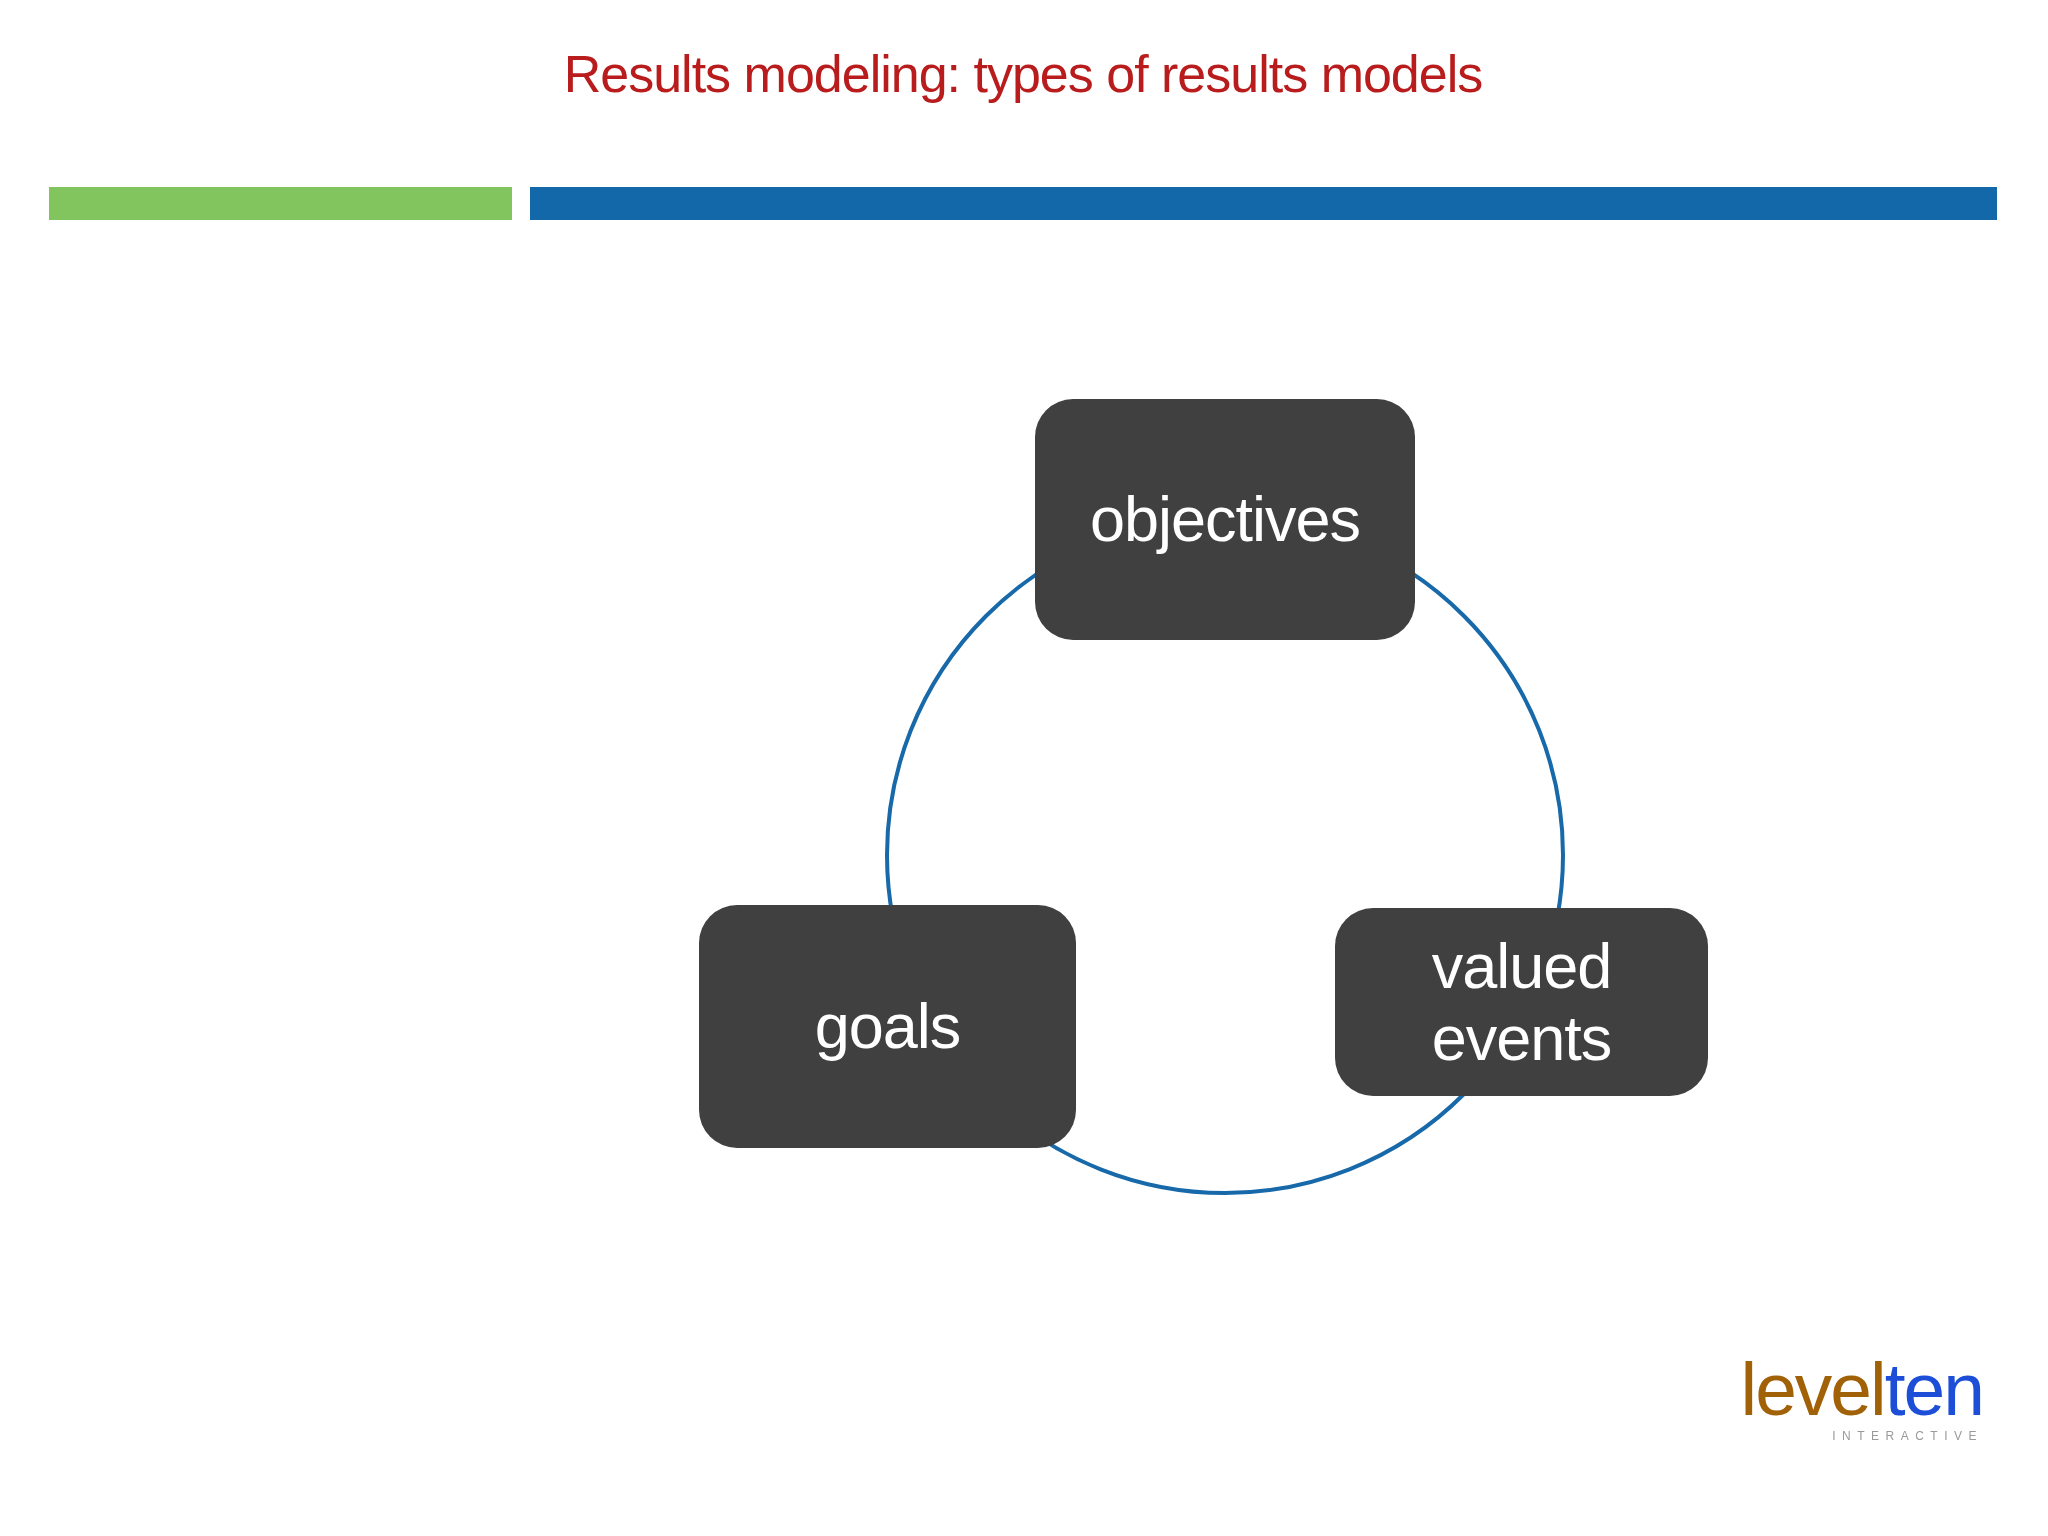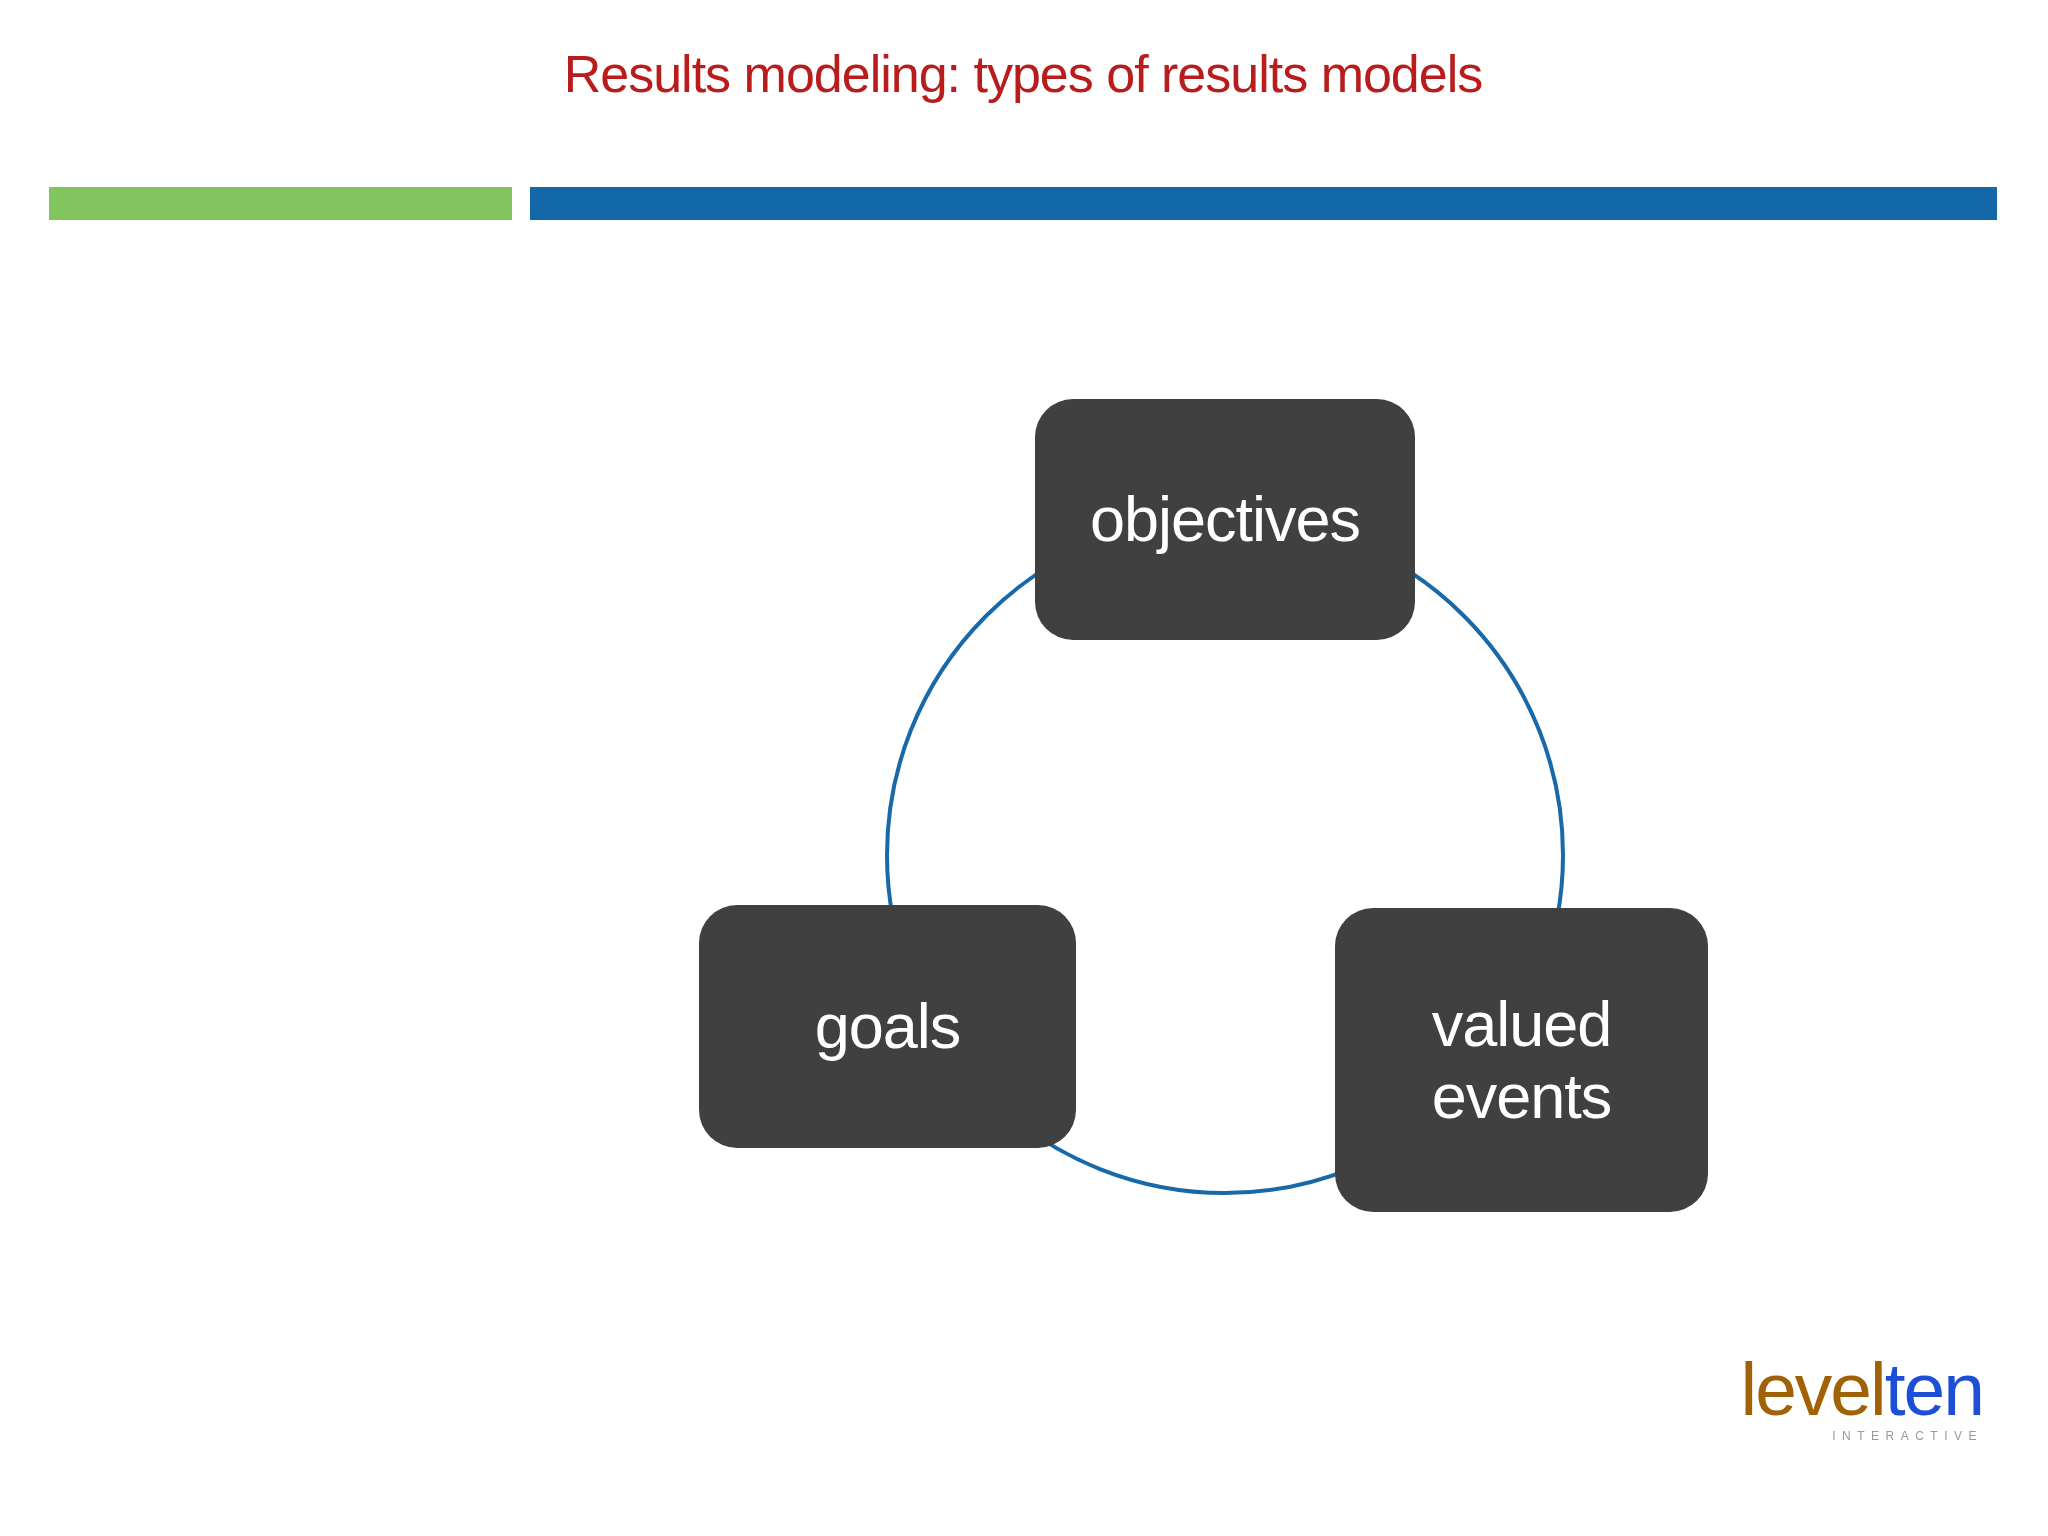--- a/index.html
+++ b/index.html
@@ -60,21 +60,21 @@
     align-items:center;
     justify-content:center;
     text-align:center;
     font-size:63px;
     letter-spacing:-1px;
     line-height:1.15;
     z-index:2;
   }
   .node-objectives{left:1035px;top:399px;width:380px;height:241px;}
   .node-goals{left:699px;top:905px;width:377px;height:243px;}
-  .node-valued-events{left:1335px;top:908px;width:373px;height:304px;padding:0 55px;box-sizing:content-box;width:263px;}
+  .node-valued-events{left:1335px;top:908px;width:373px;height:188px;padding:0 55px;box-sizing:content-box;width:263px;}
   
   .logo{
     position:absolute;
     left:1693px;top:1352px;
     width:290px;
     text-align:right;
   }
   .logo-word{
     font-size:75px;
     letter-spacing:-2px;

